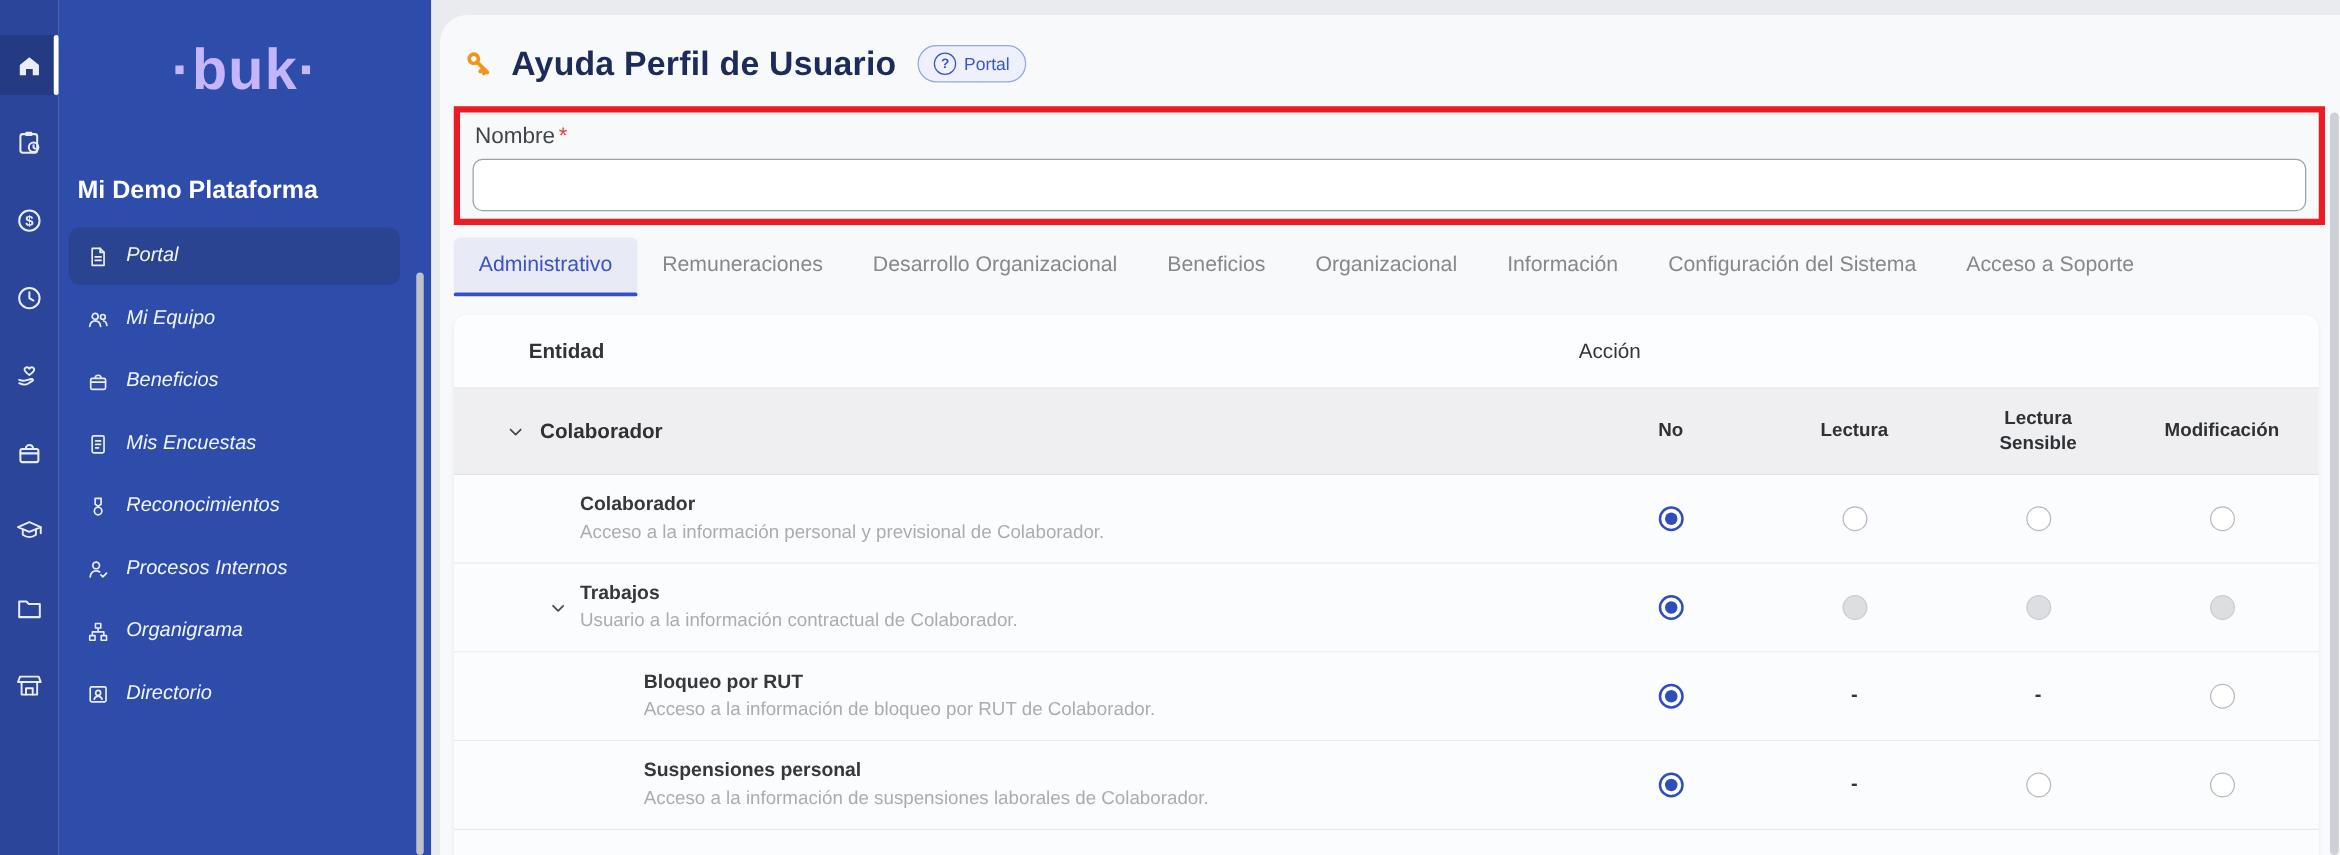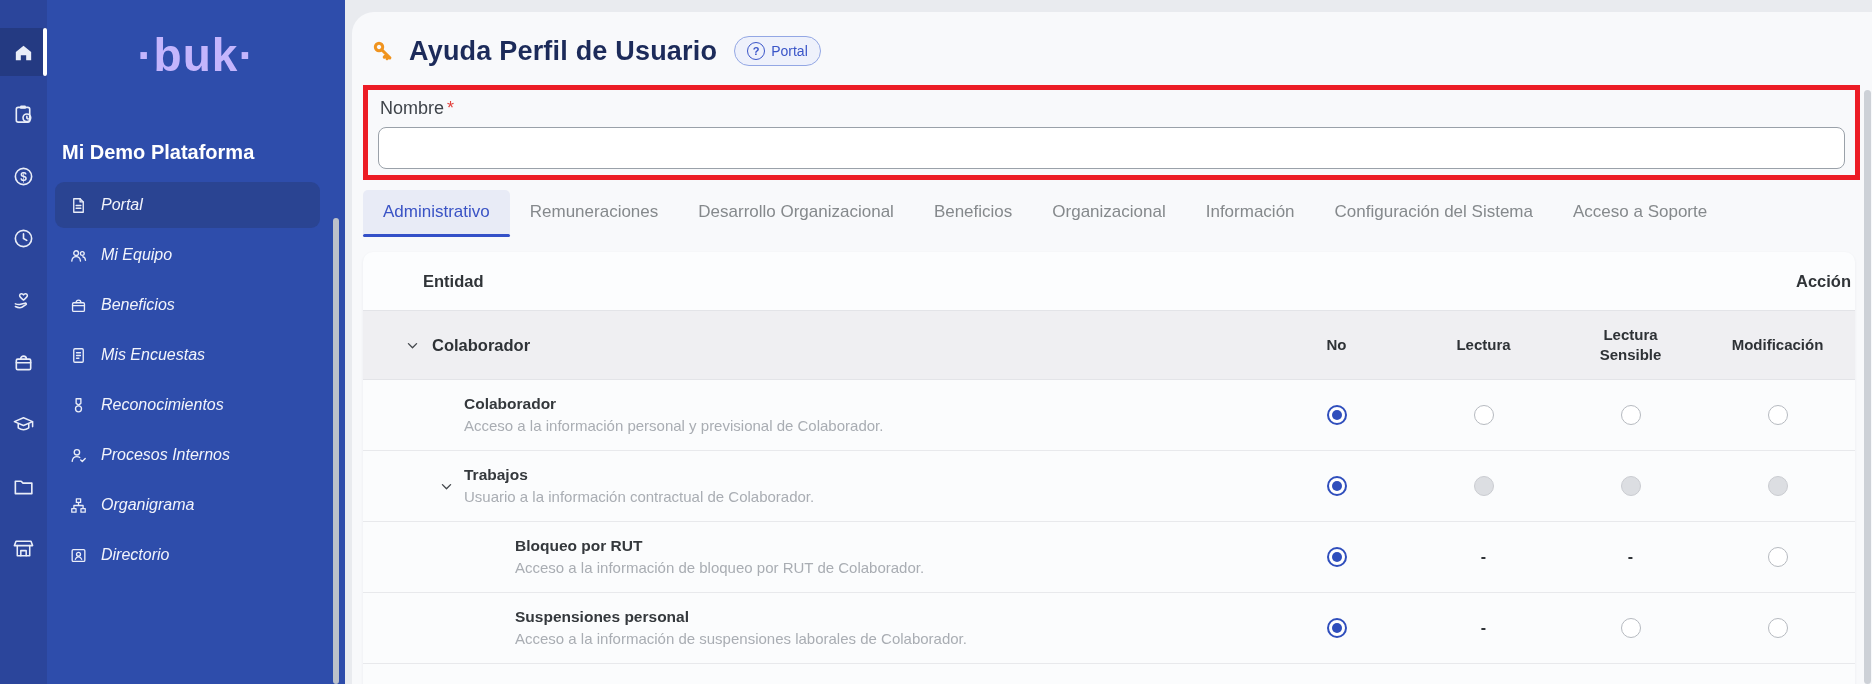--- a/index.html
+++ b/index.html
@@ -42,21 +42,21 @@
   .tabs{position:absolute;left:11px;top:178px;display:flex;align-items:stretch;height:44px;}
   .tab{display:flex;align-items:center;padding:0 20px;font-size:17px;color:#85898c;cursor:pointer;white-space:nowrap;position:relative;}
   .tab.active{background:#e8ebf6;color:#3a53c5;border-radius:5px 5px 0 0;}
   .tab.active::after{content:"";position:absolute;left:0;right:0;bottom:-3px;height:3px;background:#3350c8;border-radius:2px;}
 
   
   .perm-card{position:absolute;left:11px;top:240px;width:1492px;bottom:-60px;background:#fcfdfe;border-radius:10px 10px 0 0;box-shadow:0 1px 3px rgba(40,50,80,.07);overflow:hidden;}
   .tgrid{display:grid;grid-template-columns:900px 147px 147px 147px 147px;align-items:center;}
   .thead{height:58px;border-bottom:1px solid #e3e4e8;}
   .th-entity{font-size:16.5px;font-weight:700;color:#303438;padding-left:60px;}
-  .th-action{grid-column:2 / span 4;text-align:right;font-size:16.5px;font-weight:700;color:#303438;}
+  .th-action{grid-column:2 / span 4;text-align:left;font-size:16.5px;font-weight:400;color:#303438;}
   .grow{height:68px;background:#efeff2;border-bottom:1px solid #e3e4e8;}
   .grow-label{display:flex;align-items:center;gap:12px;padding-left:42px;font-size:16.5px;font-weight:700;color:#2e3236;}
   .chev{width:15px;height:15px;color:#44484d;flex:none;cursor:pointer;}
   .col-head{text-align:center;font-size:15px;font-weight:700;color:#2e3236;line-height:1.32;}
   .prow{height:70px;background:#fbfcfd;border-bottom:1px solid #e8e9ec;}
   .ent{display:flex;align-items:center;gap:10px;}
   .ent.lvl2{padding-left:101px;}
   .ent.lvl3{padding-left:152px;}
   .ent .chev{margin-left:-25px;}
   .ent-title{font-size:15.5px;font-weight:700;color:#34383c;line-height:1.45;}

